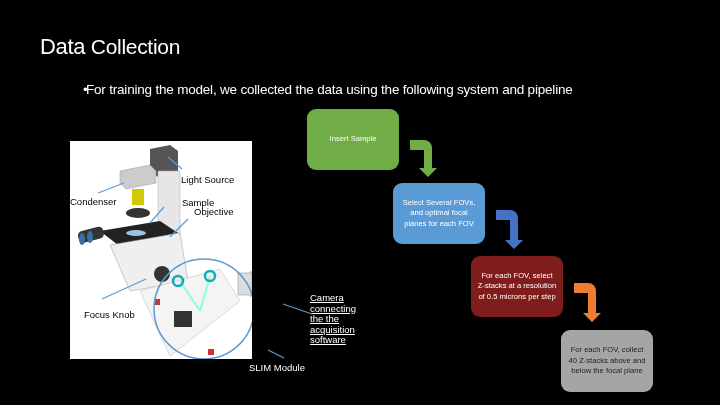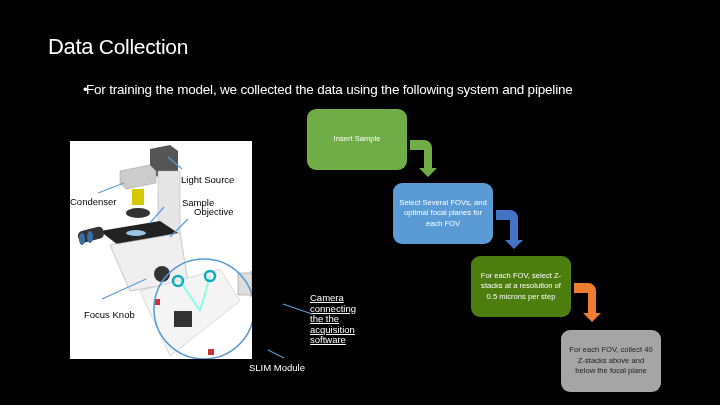--- a/index.html
+++ b/index.html
@@ -1,28 +1,28 @@
 <!DOCTYPE html>
 <html><head>
 <meta charset="utf-8">
 <style>
   html,body{margin:0;padding:0;background:#000;}
   body{width:720px;height:405px;position:relative;overflow:hidden;font-family:"Liberation Sans",sans-serif;color:#fff;}
-  .title{position:absolute;left:48px;top:34px;font-size:21px;letter-spacing:-0.3px;}
+  .title{position:absolute;left:40px;top:34px;font-size:21px;letter-spacing:-0.3px;}
   .title .big{font-size:22px;}
   .bullet{position:absolute;left:86px;top:82px;font-size:13.5px;letter-spacing:-0.2px;}
   .bullet .dot{position:absolute;left:-3px;}
   .bullet .txt{}
   .figure{position:absolute;left:70px;top:141px;width:182px;height:218px;background:#fff;overflow:hidden;}
   .lbl{position:absolute;font-size:9.5px;color:#000;white-space:nowrap;}
   .lbl.white{color:#fff;}
-  .box{position:absolute;width:100px;height:61px;border-radius:9px;display:flex;align-items:center;justify-content:center;text-align:center;font-size:7.6px;line-height:10.5px;color:#fff;padding:0 6px;box-sizing:border-box;}
+  .box{position:absolute;width:92px;height:61px;border-radius:9px;display:flex;align-items:center;justify-content:center;text-align:center;font-size:7.6px;line-height:10.5px;color:#fff;padding:0 6px;box-sizing:border-box;}
   .green{background:#70ad47;left:307px;top:109px;}
   .blue{background:#5b9bd5;left:393px;top:183px;}
-  .orange{background:#4d7c0f;left:471px;top:256px;}
+  .orange{background:#7f1d1d;left:471px;top:256px;}
   .gray{background:#a5a5a5;left:561px;top:330px;height:62px;color:#222;}
   svg.arrows{position:absolute;left:0;top:0;}
 </style>
 </head>
 <body>
 
 <div class="title"><span class="big">Data</span><span> Collection</span></div>
 
 <div class="bullet">
   <span class="dot">•</span>

